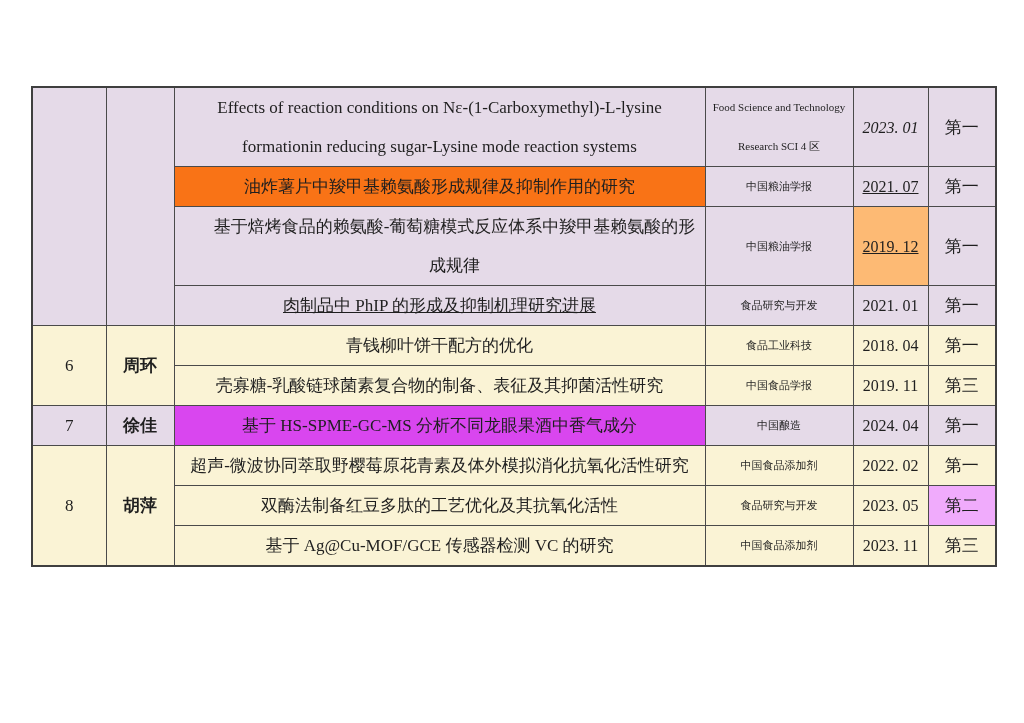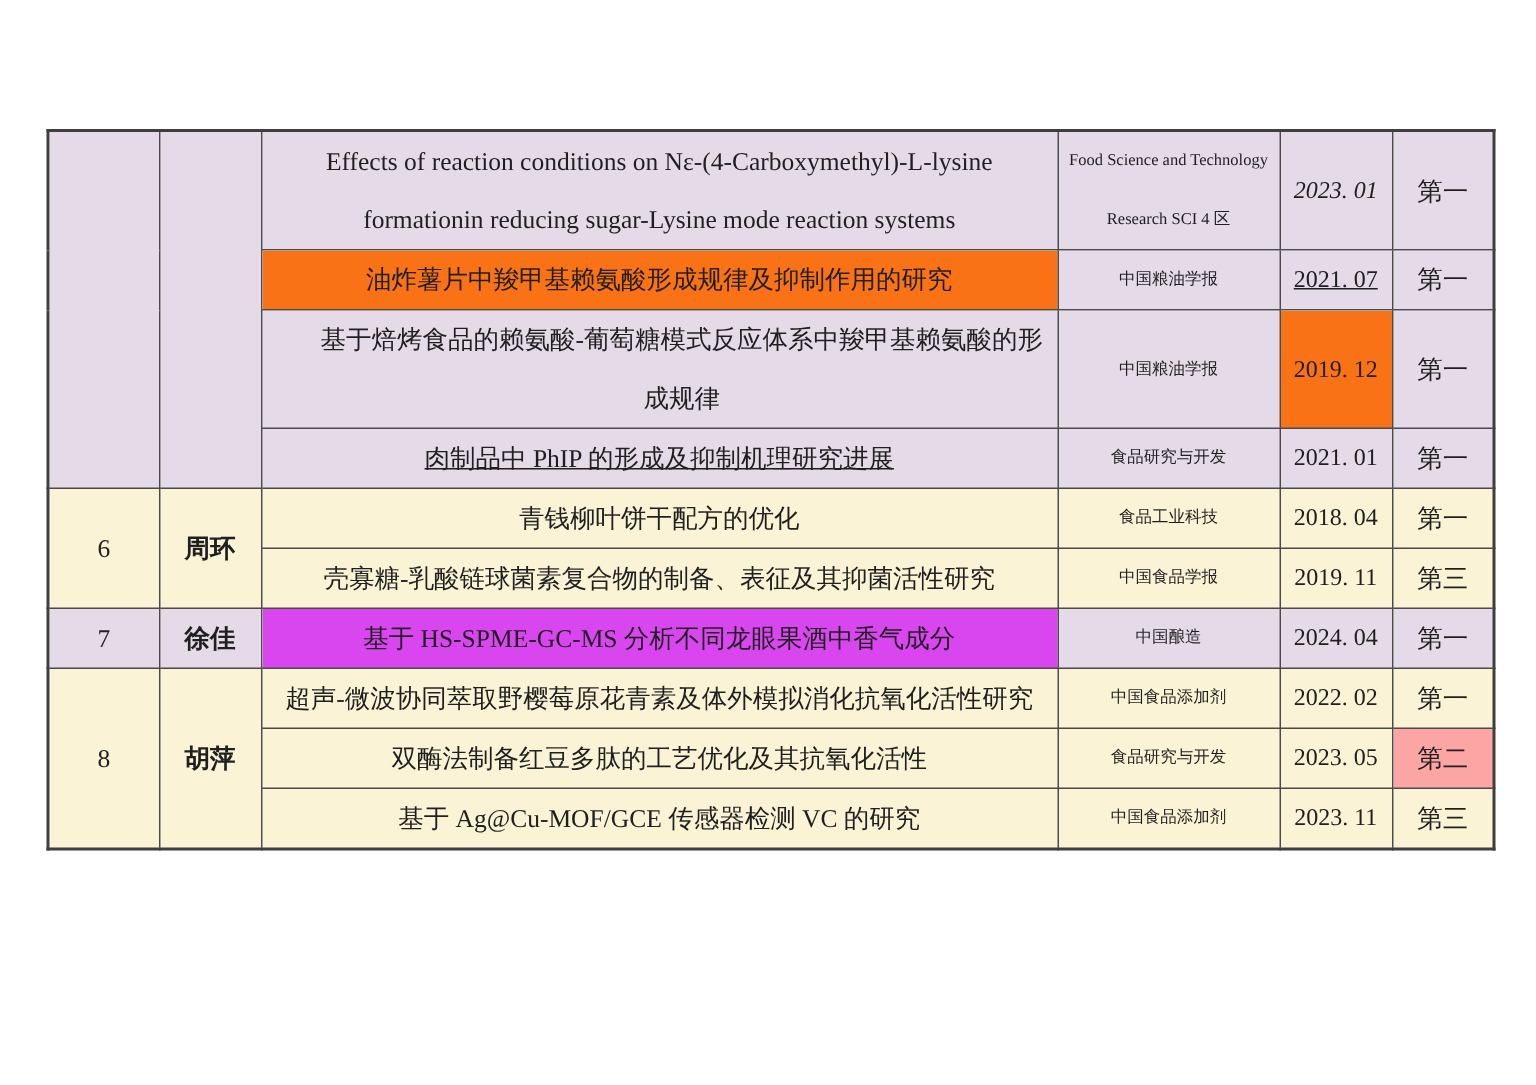--- a/index.html
+++ b/index.html
@@ -53,35 +53,35 @@
       <col style="width:68px">
       <col style="width:531px">
       <col style="width:148px">
       <col style="width:75px">
       <col style="width:68px">
     </colgroup>
     <tbody id="pub-tbody">
         <tr>
           <td class="cell-seq" rowspan="4" style="background: rgb(229, 218, 232);"></td>
           <td class="cell-name" rowspan="4" style="background: rgb(229, 218, 232);"></td>
-          <td class="cell-title" style="background: rgb(229, 218, 232);">Effects of reaction conditions on Nε-(4-Carboxymethyl)-L-lysine formationin reducing sugar-Lysine mode reaction systems</td>
+          <td class="cell-title" style="background: rgb(229, 218, 232);">Effects of reaction conditions on Nε-(1-Carboxymethyl)-L-lysine formationin reducing sugar-Lysine mode reaction systems</td>
           <td class="cell-journal" style="background: rgb(229, 218, 232);">Food Science and Technology Research SCI 4 区</td>
           <td class="cell-date" style="background: rgb(229, 218, 232); font-style: italic;">2023. 01</td>
           <td class="cell-pos" style="background: rgb(229, 218, 232);">第一</td>
         </tr>
         <tr>
           <td class="cell-title" style="background: #f97316;">油炸薯片中羧甲基赖氨酸形成规律及抑制作用的研究</td>
           <td class="cell-journal" style="background: rgb(229, 218, 232);">中国粮油学报</td>
           <td class="cell-date" style="background: rgb(229, 218, 232); text-decoration: underline;">2021. 07</td>
           <td class="cell-pos" style="background: rgb(229, 218, 232);">第一</td>
         </tr>
         <tr>
           <td class="cell-title" style="background: rgb(229, 218, 232); padding-left: 36px;">基于焙烤食品的赖氨酸-葡萄糖模式反应体系中羧甲基赖氨酸的形成规律</td>
           <td class="cell-journal" style="background: rgb(229, 218, 232);">中国粮油学报</td>
-          <td class="cell-date" style="background: #f97316;">2019. 12</td>
+          <td class="cell-date" style="background: #fdba74; text-decoration: underline;">2019. 12</td>
           <td class="cell-pos" style="background: rgb(229, 218, 232);">第一</td>
         </tr>
         <tr>
           <td class="cell-title" style="background: rgb(229, 218, 232); text-decoration: underline;">肉制品中 PhIP 的形成及抑制机理研究进展</td>
           <td class="cell-journal" style="background: rgb(229, 218, 232);">食品研究与开发</td>
           <td class="cell-date" style="background: rgb(229, 218, 232);">2021. 01</td>
           <td class="cell-pos" style="background: rgb(229, 218, 232);">第一</td>
         </tr>
         <tr>
           <td class="cell-seq" rowspan="2" style="background: rgb(250, 243, 213);">6</td>
@@ -110,21 +110,21 @@
           <td class="cell-name" rowspan="3" style="background: rgb(250, 243, 213);">胡萍</td>
           <td class="cell-title" style="background: rgb(250, 243, 213);">超声-微波协同萃取野樱莓原花青素及体外模拟消化抗氧化活性研究</td>
           <td class="cell-journal" style="background: rgb(250, 243, 213);">中国食品添加剂</td>
           <td class="cell-date" style="background: rgb(250, 243, 213);">2022. 02</td>
           <td class="cell-pos" style="background: rgb(250, 243, 213);">第一</td>
         </tr>
         <tr>
           <td class="cell-title" style="background: rgb(250, 243, 213);">双酶法制备红豆多肽的工艺优化及其抗氧化活性</td>
           <td class="cell-journal" style="background: rgb(250, 243, 213);">食品研究与开发</td>
           <td class="cell-date" style="background: rgb(250, 243, 213);">2023. 05</td>
-          <td class="cell-pos" style="background: #fca5a5; text-align: center;">第二</td>
+          <td class="cell-pos" style="background: #f0abfc; text-align: center;">第二</td>
         </tr>
         <tr>
           <td class="cell-title" style="background: rgb(250, 243, 213);">基于 Ag@Cu-MOF/GCE 传感器检测 VC 的研究</td>
           <td class="cell-journal" style="background: rgb(250, 243, 213);">中国食品添加剂</td>
           <td class="cell-date" style="background: rgb(250, 243, 213);">2023. 11</td>
           <td class="cell-pos" style="background: rgb(250, 243, 213);">第三</td>
         </tr>
       </tbody>
   </table>
 </div>

